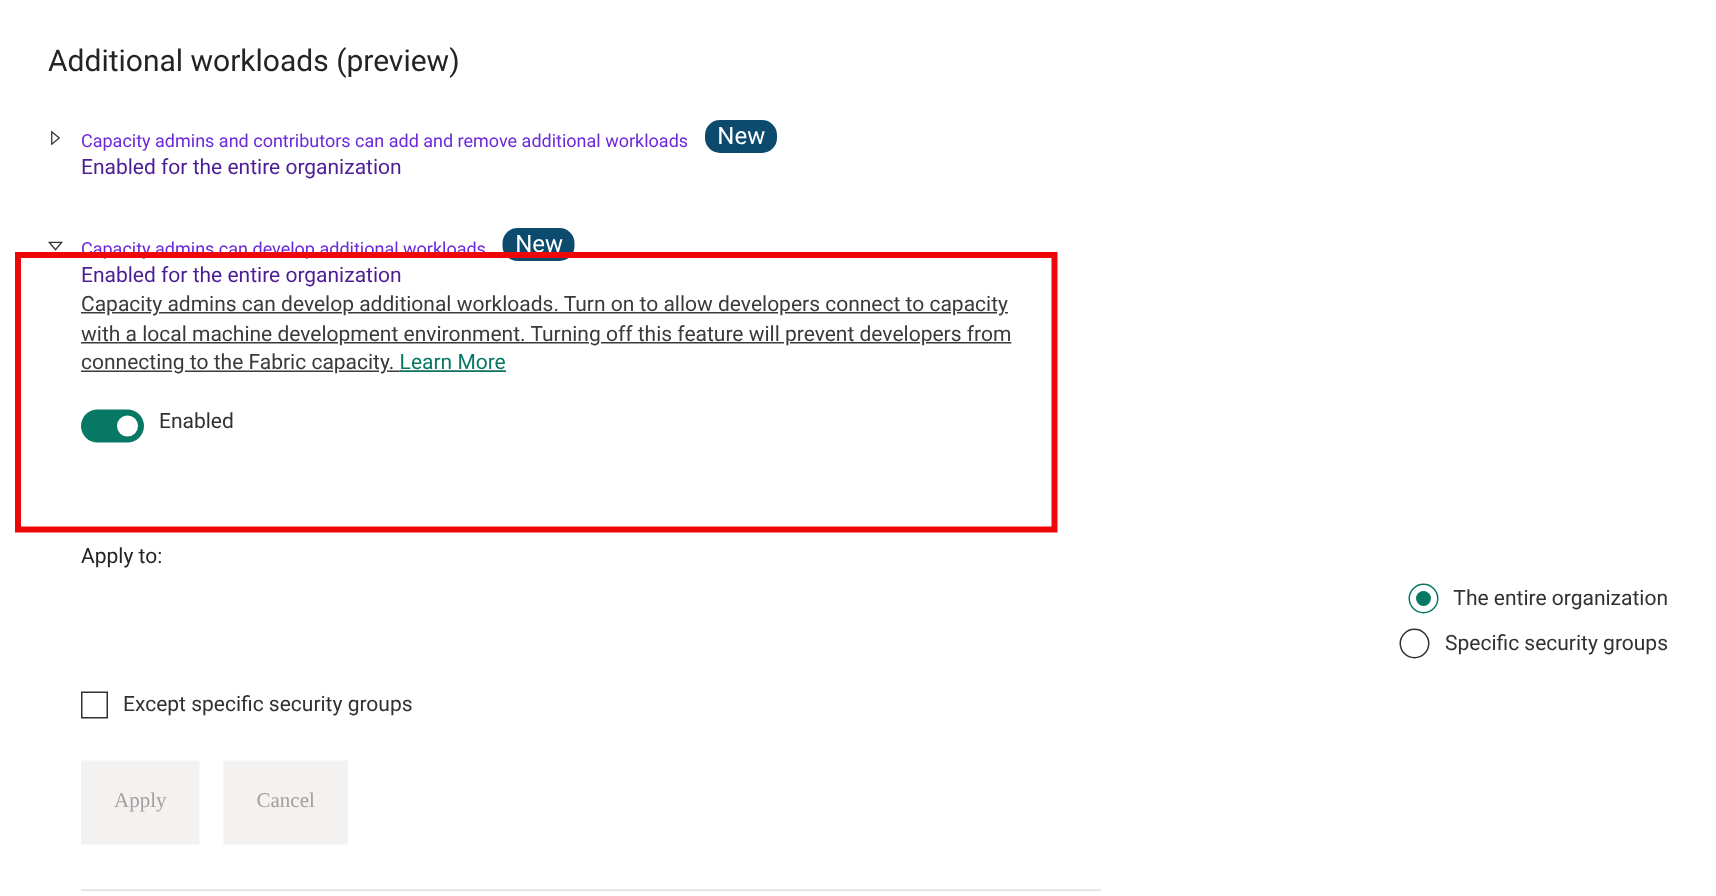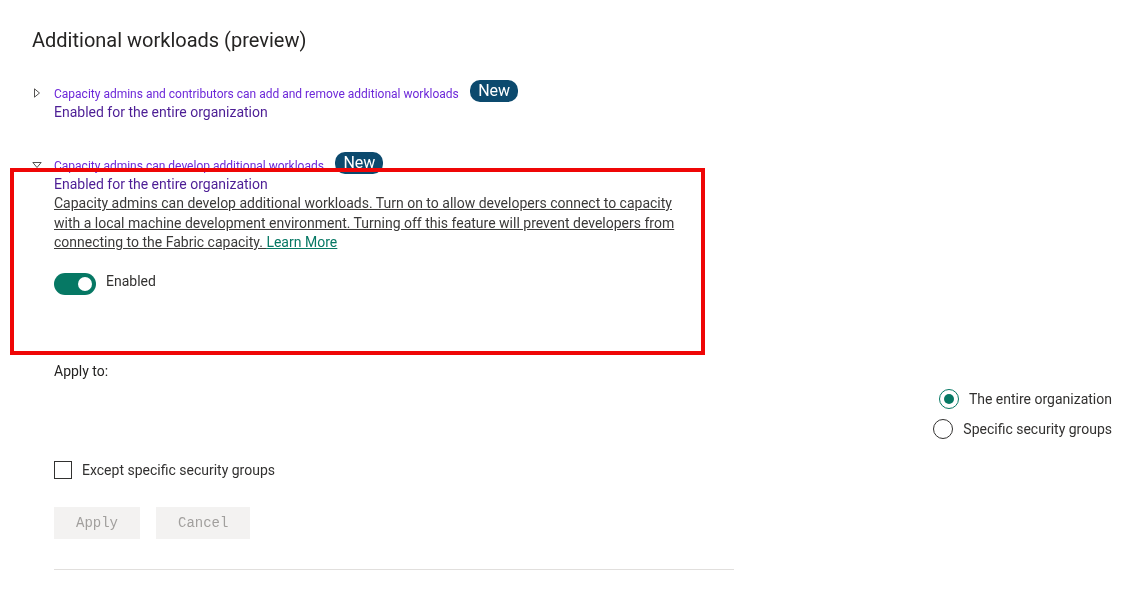--- a/index.html
+++ b/index.html
@@ -146,27 +146,27 @@
       width: 18px;
       height: 18px;
       border: 1.5px solid #323130;
       flex-shrink: 0;
     }
     .button-row {
       display: flex;
       gap: 16px;
     }
     .btn {
-      padding: 8px 22px;
+      padding: 20px 22px;
       background: #f3f2f1;
       border: none;
       color: #a19f9d;
       font-size: 14px;
       cursor: default;
-      font-family: Liberation Mono, monospace;
+      font-family: Liberation Serif, serif;
     }
     .hr {
       margin-top: 30px;
       width: 680px;
       border: none;
       border-top: 1px solid #e1dfdd;
     }
     .highlight-box {
       position: absolute;
       border: 4px solid #ef0606;

